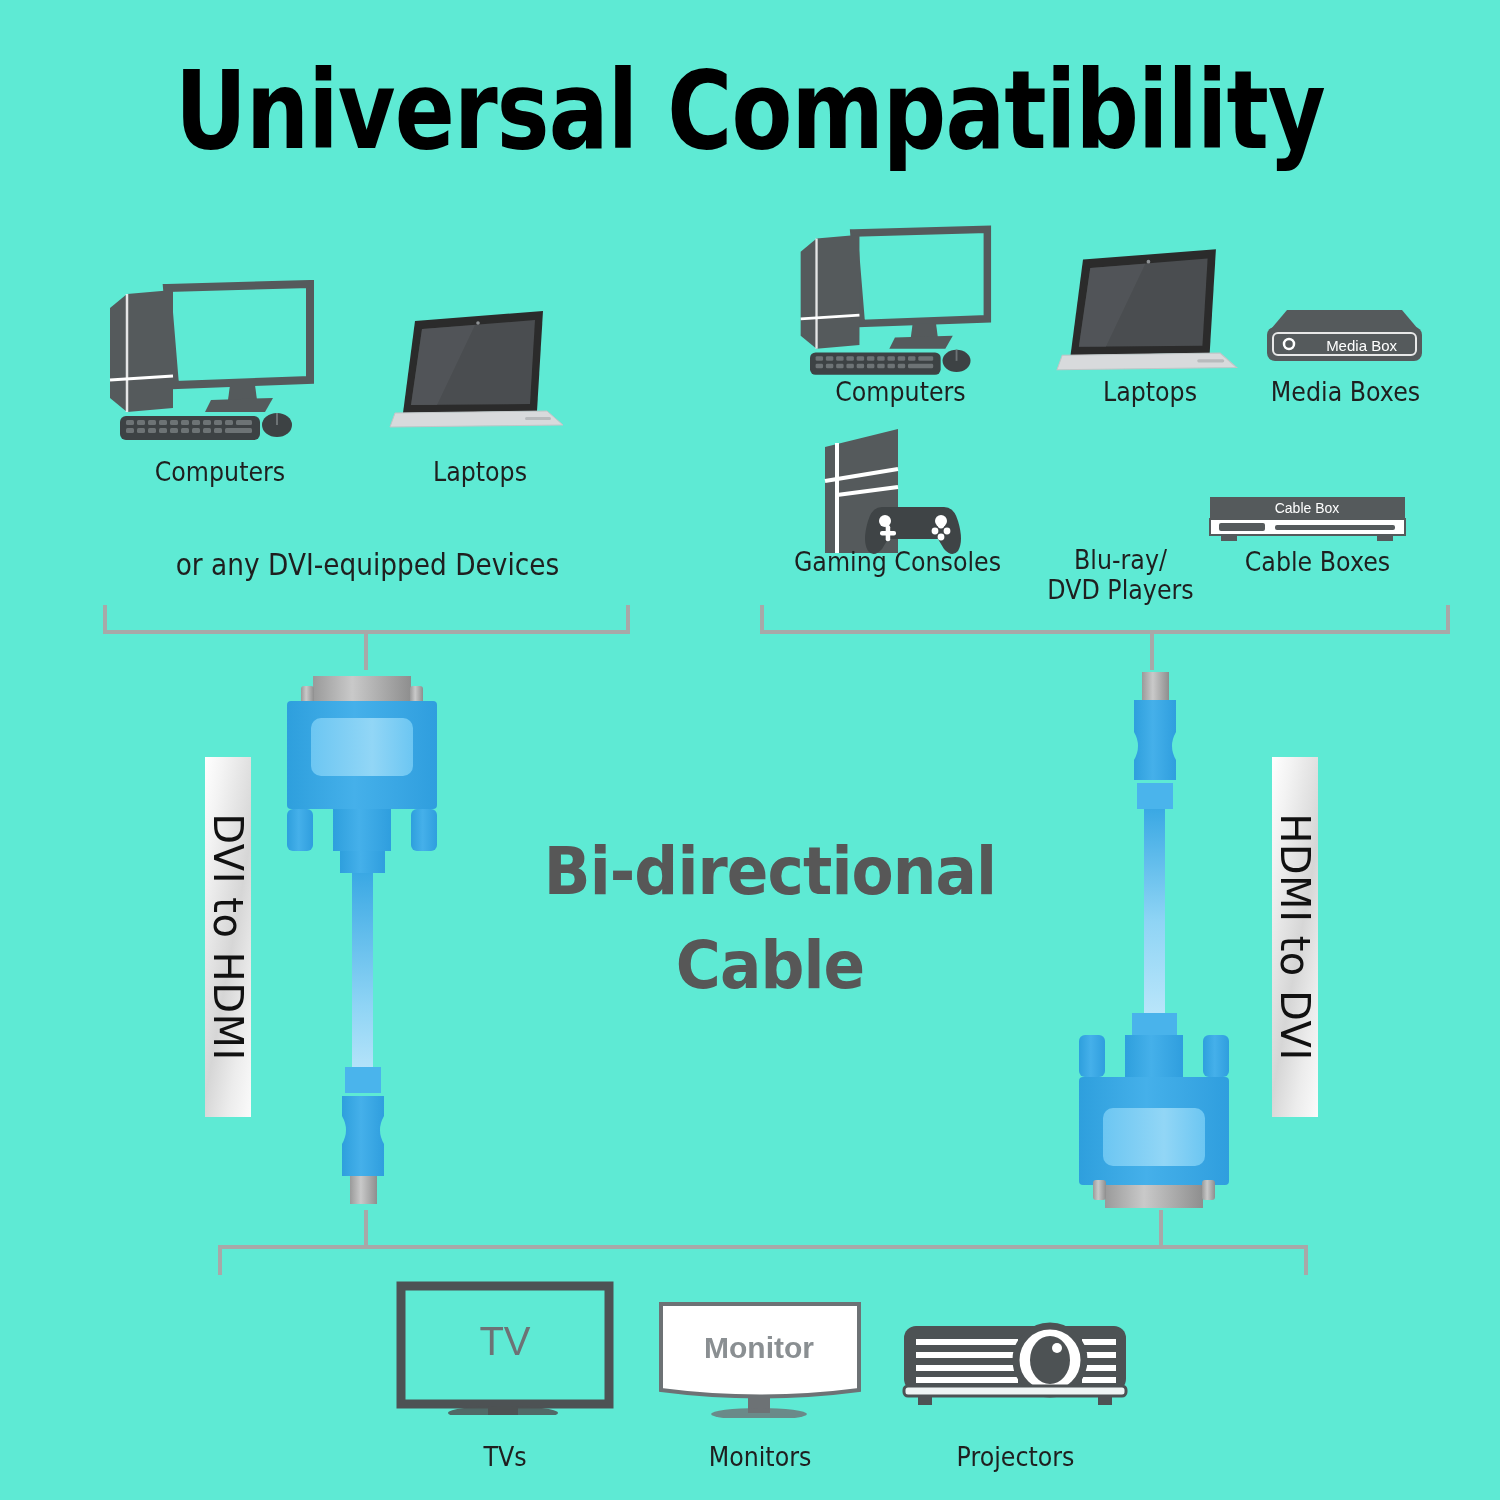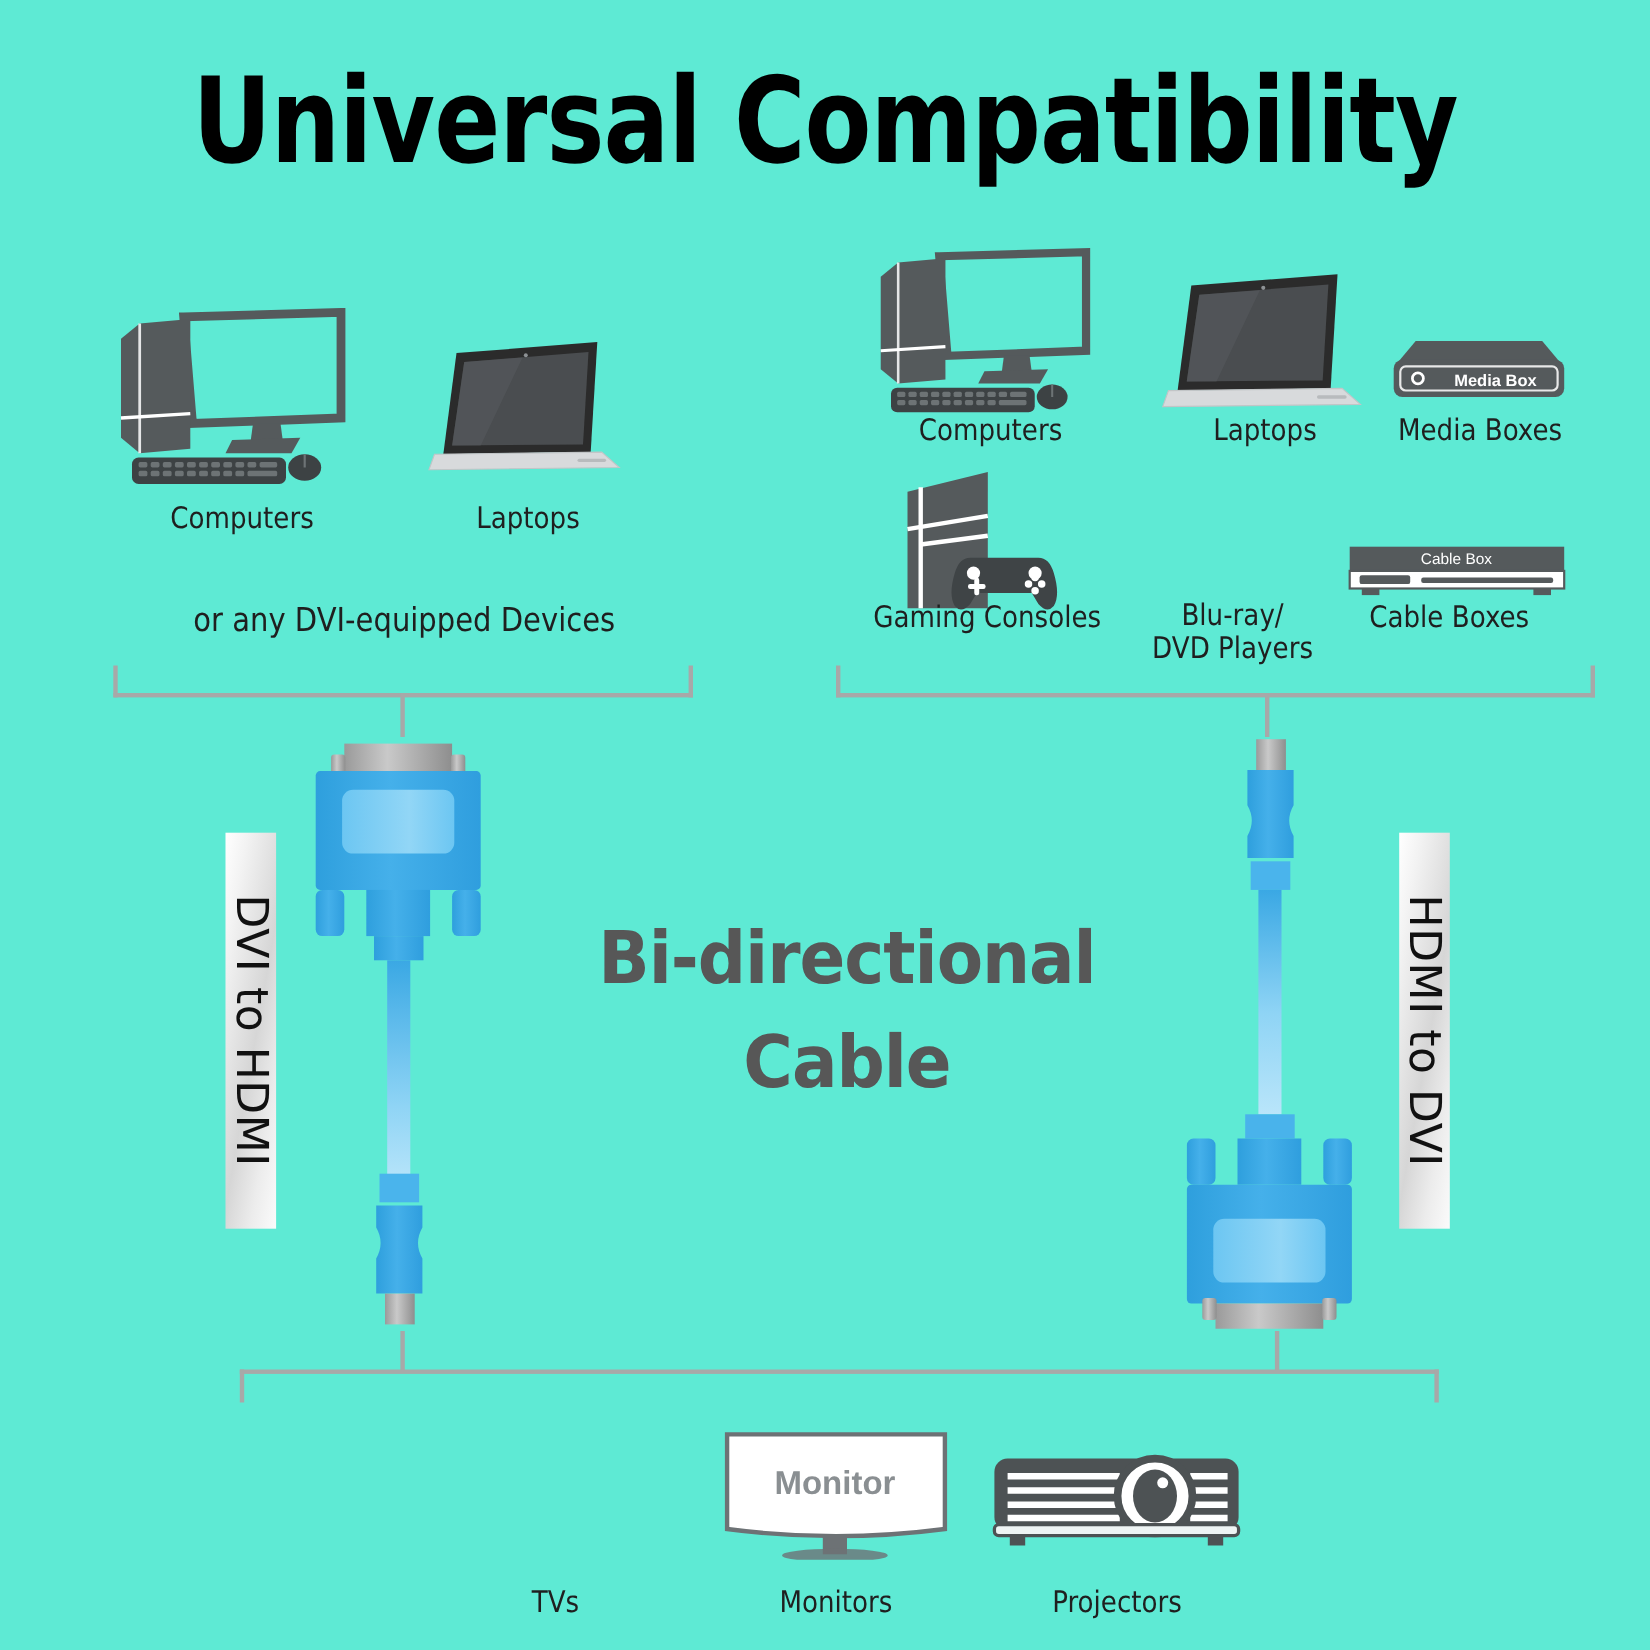--- a/index.html
+++ b/index.html
@@ -206,21 +206,21 @@
         <path d="M26 100 L37 24 L150 15 L145 99 Z" fill="#4a4d50"></path>
         <path d="M26 100 L37 24 L90 20 L52 100 Z" fill="#575b5e" opacity="0.55"></path>
         <circle cx="93" cy="18" r="1.8" fill="#8d9194"></circle>
         <path d="M10 108 L162 106 L178 120 L5 122 Z" fill="#d8dadc"></path>
         <path d="M10 108 L162 106 L178 120 L5 122 Z" fill="none" stroke="#c2c5c7" stroke-width="1"></path>
         <rect x="140" y="112" width="26" height="3" rx="1.5" fill="#b8bbbd"></rect>
       </svg>
     </div>
     <div class="abs dev-label" style="left:290px; top:152px; width:200px;">Laptops</div>
 
-    <div class="abs" style="left:497px; top:76px; width:175px; height:70px;font-weight:bold;">
+    <div class="abs" style="left:497px; top:76px; width:175px; height:70px;">
       <svg width="175" height="70" viewBox="0 0 175 70">
         <path d="M14 28 L30 9 L145 9 L161 28 Z" fill="#555a5c"></path>
         <rect x="10" y="26" width="155" height="34" rx="8" fill="#555a5c"></rect>
         <rect x="16" y="32" width="143" height="22" rx="5" fill="none" stroke="#e8e8e8" stroke-width="2"></rect>
         <circle cx="32" cy="43" r="5" fill="none" stroke="#ffffff" stroke-width="2.5"></circle>
         <text x="140" y="50" text-anchor="end" fill="#ffffff" font-family="Liberation Sans, sans-serif" font-size="15">Media Box</text>
       </svg>
     </div>
     <div class="abs dev-label" style="left:483px; top:152px; width:205px;">Media Boxes</div>
 
@@ -246,21 +246,21 @@
         </g>
       </svg>
     </div>
     <div class="abs dev-label" style="left:10px; top:322px; width:255px;">Gaming Consoles</div>
 
     <div class="abs dev-label two-line" style="left:268px; top:320px; width:185px;">
       <div>Blu-ray/</div>
       <div>DVD Players</div>
     </div>
 
-    <div class="abs" style="left:462px; top:270px; width:205px; height:50px;">
+    <div class="abs" style="left:445px; top:270px; width:205px; height:50px;">
       <svg width="205" height="50" viewBox="0 0 205 50">
         <rect x="5" y="2" width="195" height="22" fill="#555a5c"></rect>
         <rect x="5" y="24" width="195" height="16" fill="#ffffff" stroke="#555a5c" stroke-width="2"></rect>
         <rect x="14" y="28" width="46" height="8" rx="2" fill="#555a5c"></rect>
         <rect x="70" y="30" width="120" height="5" rx="2" fill="#555a5c"></rect>
         <rect x="16" y="40" width="16" height="6" fill="#555a5c"></rect>
         <rect x="172" y="40" width="16" height="6" fill="#555a5c"></rect>
         <text x="102" y="18" fill="#ffffff" font-family="Liberation Sans, sans-serif" font-size="14" text-anchor="middle">Cable Box</text>
       </svg>
     </div>
@@ -380,20 +380,28 @@
   </div>
 
   <div class="abs brk-v" style="left:364px; top:1210px; height:38px;"></div>
   <div class="abs brk-v" style="left:1159px; top:1210px; height:38px;"></div>
   <div class="abs brk-h" style="left:218px; top:1245px; width:1090px;"></div>
   <div class="abs brk-v" style="left:218px; top:1245px; height:30px;"></div>
   <div class="abs brk-v" style="left:1304px; top:1245px; height:30px;"></div>
 
   <div class="abs" style="left:380px; top:1270px; width:760px; height:210px;">
 
+    <div class="abs" style="left:15px; top:10px; width:220px; height:135px;">
+      <svg width="220" height="135" viewBox="0 0 220 135">
+        <rect x="6" y="6" width="208" height="118" fill="none" stroke="#4d5254" stroke-width="9"></rect>
+        <rect x="93" y="124" width="30" height="16" fill="#4d5254"></rect>
+        <ellipse cx="108" cy="133" rx="55" ry="7" fill="#4d5254" opacity="0.85"></ellipse>
+        <text x="110" y="75" text-anchor="middle" fill="#6d7275" font-family="Liberation Sans, sans-serif" font-size="40">TV</text>
+      </svg>
+    </div>
     <div class="abs dev-label" style="left:15px; top:172px; width:220px;">TVs</div>
 
     <div class="abs" style="left:275px; top:28px; width:210px; height:120px;font-weight:bold;">
       <svg width="210" height="120" viewBox="0 0 210 120">
         <path d="M6 6 L204 6 L204 92 Q105 105 6 92 Z" fill="#ffffff" stroke="#6d7275" stroke-width="4"></path>
         <rect x="93" y="97" width="22" height="18" fill="#6d7275"></rect>
         <ellipse cx="104" cy="116" rx="48" ry="6" fill="#6d7275" opacity="0.8"></ellipse>
         <text x="104" y="60" text-anchor="middle" fill="#8a8f92" font-family="Liberation Sans, sans-serif" font-size="30">Monitor</text>
       </svg>
     </div>

